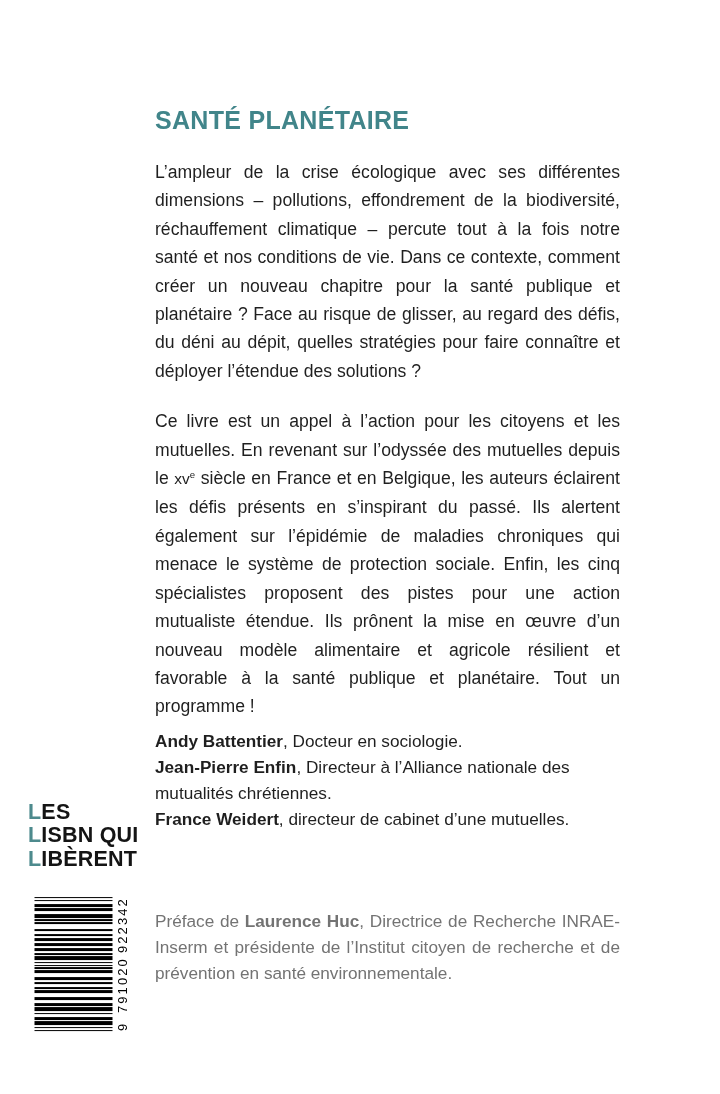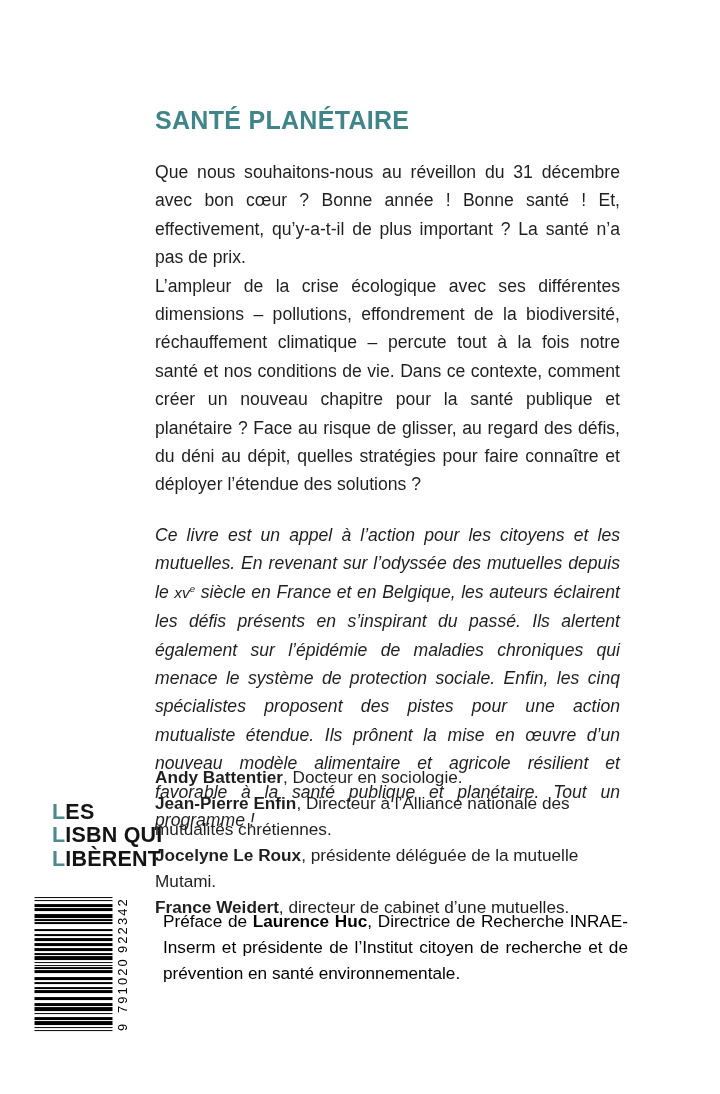--- a/index.html
+++ b/index.html
@@ -28,21 +28,21 @@
   .left-rail {
     position: absolute;
     left: 0;
     top: 0;
     width: 150px;
     height: 1094px;
   }
 
   .publisher-logo {
     position: absolute;
-    left: 52px;
+    left: 28px;
     top: 801px;
     line-height: 1.04;
     letter-spacing: 0.2px;
   }
   .logo-line {
     font-family: "Liberation Sans", sans-serif;
     font-weight: 700;
     font-size: 21.5px;
     color: #141414;
     white-space: nowrap;
@@ -131,59 +131,59 @@
   .blurb p {
     margin: 0;
     font-size: 17.6px;
     line-height: 28.4px;
     text-align: justify;
     text-justify: inter-word;
     color: #1f1f1f;
     hyphens: none;
   }
   .blurb p + p { margin-top: 0px; }
-  .blurb p.spaced-before { margin-top: 22px; font-style: italic; }
+  .blurb p.spaced-before { margin-top: 22px; }
   .blurb p.last-line-left { text-align-last: left; }
 
   .century {
     font-variant: normal;
     font-size: 15.5px;
     text-transform: lowercase;
   }
   .century sup {
     font-size: 0.62em;
     vertical-align: super;
     line-height: 0;
   }
 
   .contributors {
     position: absolute;
-    top: 764px;
+    top: 728px;
     left: 0;
     width: 465px;
   }
   .contributor {
     margin: 0;
     font-size: 17.2px;
     line-height: 26px;
     color: #1f1f1f;
   }
   .contributor b {
     font-weight: 700;
   }
 
   .preface {
     position: absolute;
     top: 908px;
-    left: 8px;
+    left: 0;
     width: 465px;
     margin: 0;
     font-size: 17.2px;
     line-height: 26px;
-    color: #000000;
+    color: #737373;
     text-align: justify;
     text-align-last: left;
   }
   .preface b { font-weight: 700; }
 
   .imprint-line {
     position: absolute;
     top: 1044px;
     left: 0;
     width: 465px;
@@ -279,29 +279,27 @@
       </div>
     </div>
 
   </div>
 
   <div class="content">
 
     <h1 class="book-title">Santé planétaire</h1>
 
     <div class="blurb">
-      <p class="last-line-left">Que nous souhaitons-nous au réveillon du 31 décembre avec bon cœur ? Bonne année ! Bonne santé ! Et, effectivement, qu’y-a-t-il de plus important ?  La santé n’a pas de prix.</p>
       <p class="last-line-left">L’ampleur de la crise écologique avec ses différentes dimensions – pollutions, effondrement de la biodiversité, réchauffement climatique – percute tout à la fois notre santé et nos conditions de vie. Dans ce contexte, comment créer un nouveau chapitre pour la santé publique et planétaire ? Face au risque de glisser, au regard des défis, du déni au dépit, quelles stratégies pour faire connaître et déployer l’étendue des solutions ?</p>
       <p class="spaced-before last-line-left"><span>Ce livre est un appel à l’action pour les citoyens et les mutuelles. En revenant sur l’odyssée des mutuelles depuis le </span><span class="century"><span>xv</span><sup>e</sup></span><span> siècle en France et en Belgique, les auteurs éclairent les défis présents en s’inspirant du passé. Ils alertent également sur l’épidémie de maladies chroniques qui menace le système de protection sociale. Enfin, les cinq spécialistes proposent des pistes pour une action mutualiste étendue. Ils prônent la mise en œuvre d’un nouveau modèle alimentaire et agricole résilient et favorable à la santé publique et planétaire. Tout un programme !</span></p>
     </div>
 
     <div class="contributors">
       <p class="contributor"><b>Andy Battentier</b><span>, Docteur en sociologie.</span></p>
       <p class="contributor"><b>Jean-Pierre Enfin</b><span>, Directeur à l’Alliance nationale des mutualités chrétiennes.</span></p>
-      <p class="contributor"><b>Jocelyne Le Roux</b><span>, présidente déléguée de la mutuelle Mutami.</span></p>
       <p class="contributor"><b>France Weidert</b><span>, directeur de cabinet d’une mutuelles.</span></p>
     </div>
 
     <p class="preface"><span>Préface de </span><b>Laurence Huc</b><span>, Directrice de Recherche INRAE-Inserm et présidente de l’Institut citoyen de recherche et de prévention en santé environnementale.</span></p>
 
 
   </div>
 
 </div>
 

